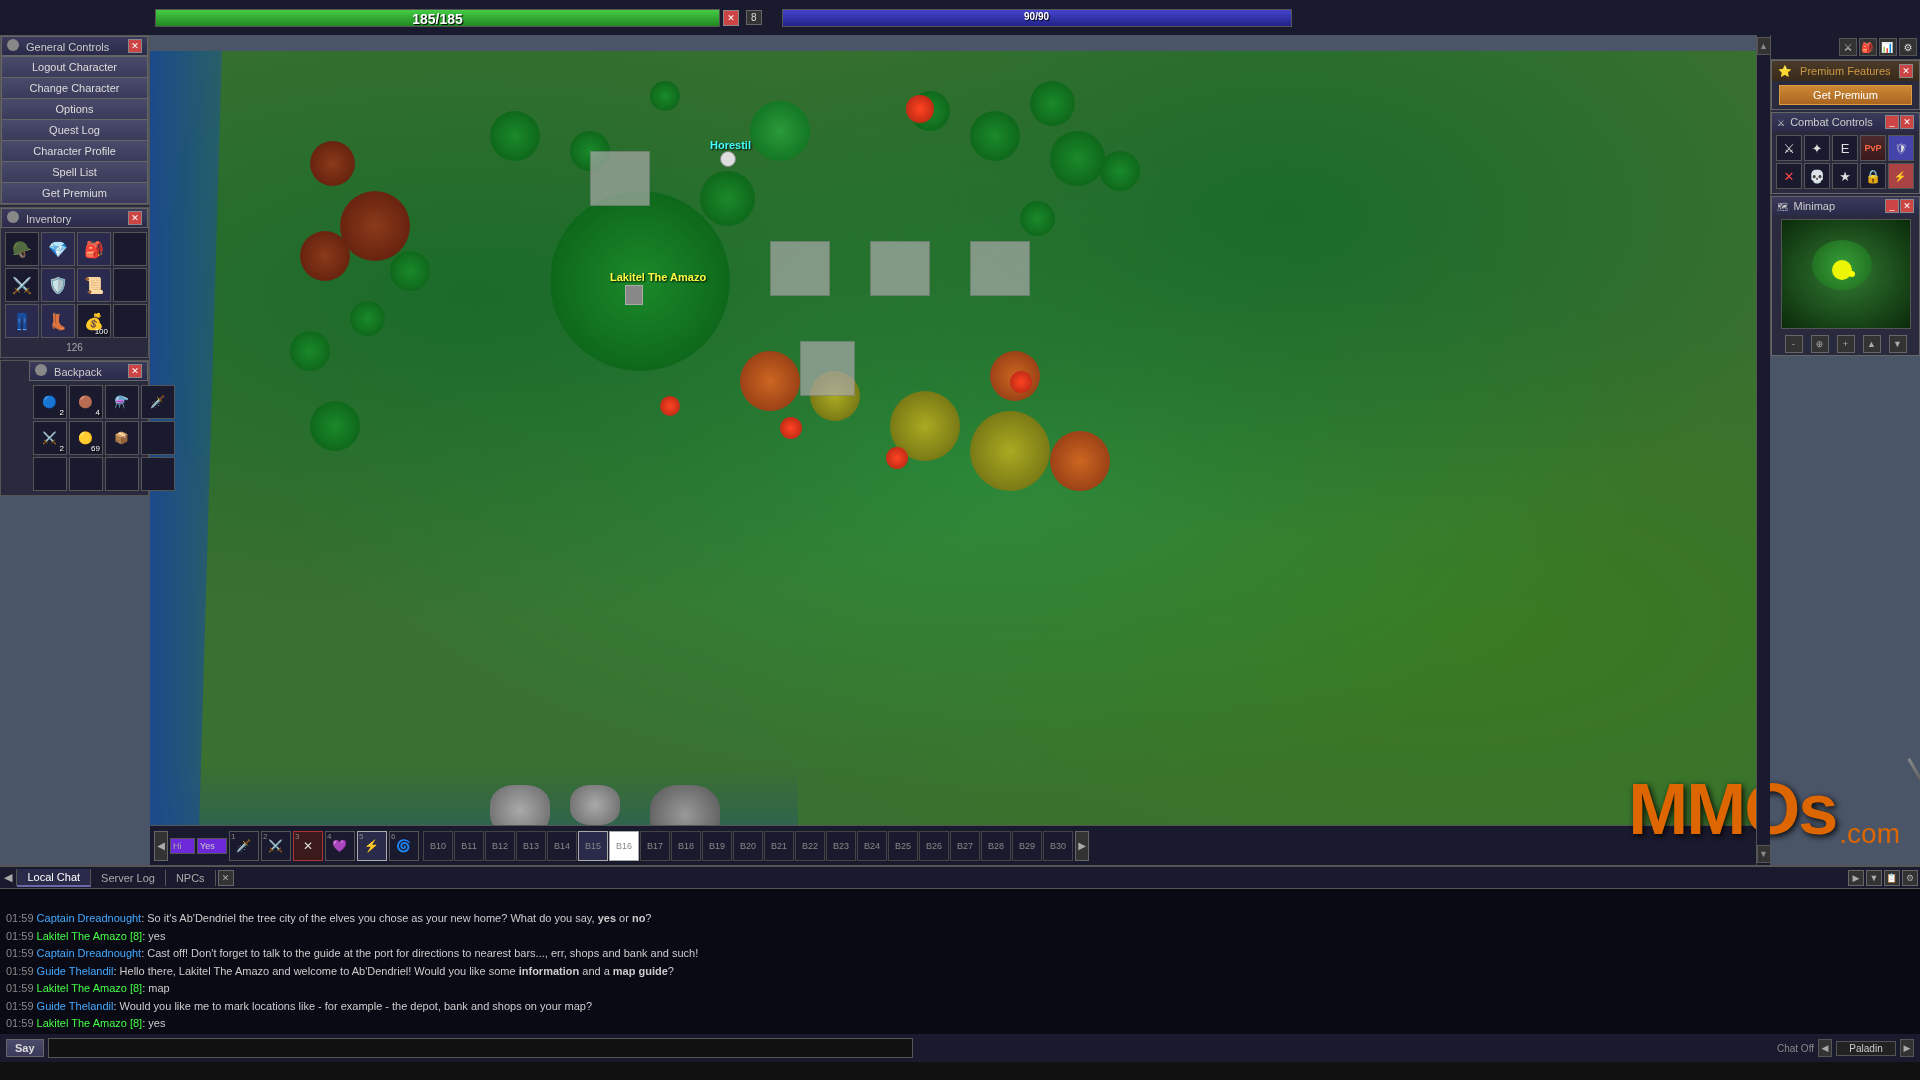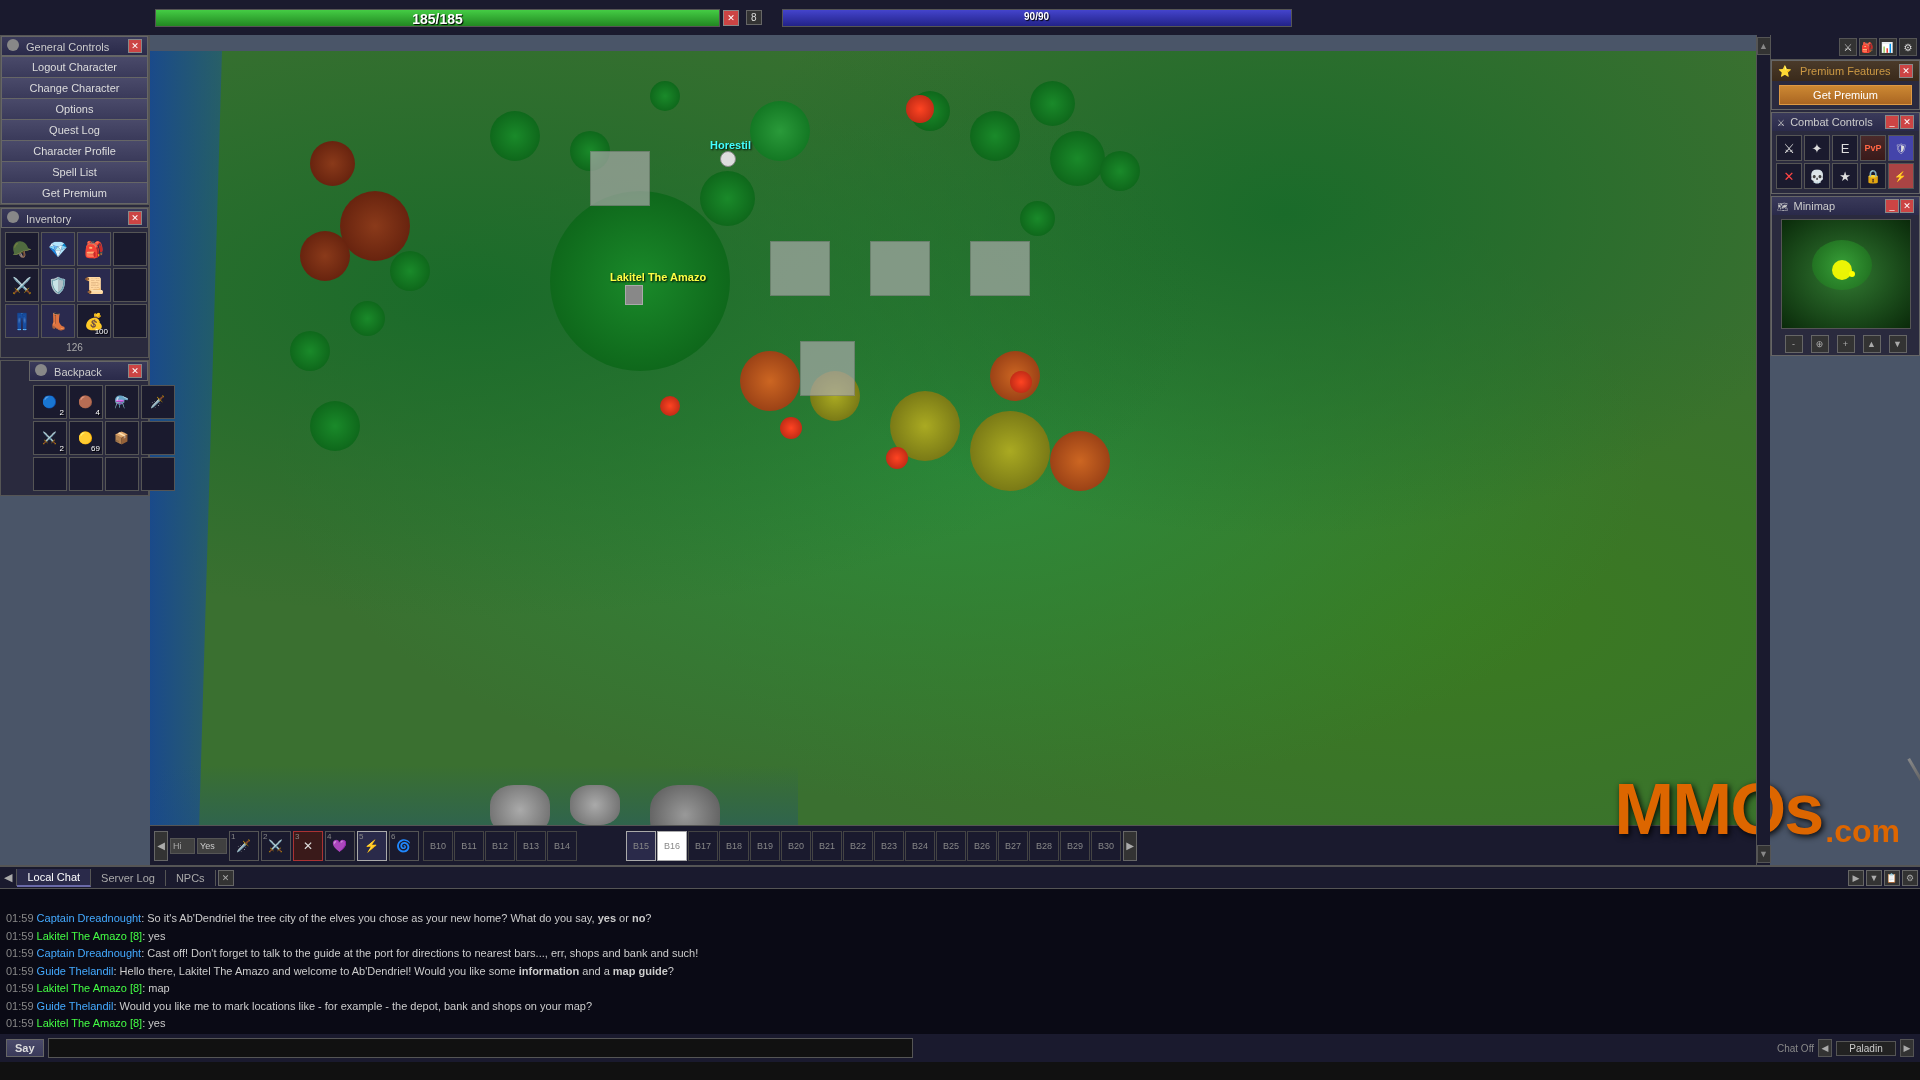--- a/index.html
+++ b/index.html
@@ -258,21 +258,21 @@
       gap: 2px;
     }
     .action-nav {
       width: 14px; height: 30px;
       background: #333;
       border: 1px solid #666;
       display: flex; align-items: center; justify-content: center;
       cursor: pointer; font-size: 10px; color: #aaa;
     }
     .action-text-box {
-      background: #404040;
+      background: #6d28d9;
       border: 1px solid #555;
       padding: 2px 4px;
       color: #aaa;
       font-size: 10px;
       width: 30px;
     }
     .action-slot {
       width: 30px; height: 30px;
       background: #1a1a2e;
       border: 1px solid #555;
@@ -735,21 +735,21 @@
     <span class="slot-num">6</span>
     <span style="font-size:12px;">🌀</span>
   </div>
 
   <div style="display:flex; gap:1px; margin-left:2px;">
     <div class="action-slot-labeled">B10</div>
     <div class="action-slot-labeled">B11</div>
     <div class="action-slot-labeled">B12</div>
     <div class="action-slot-labeled">B13</div>
     <div class="action-slot-labeled">B14</div>
-    <div class="action-slot-labeled active" style="background:#2a2a4a;border-color:#aaa;margin-left:48px;">B15</div>
+    <div class="action-slot-labeled active" style="background:#2a2a4a;border-color:#aaa;">B15</div>
     <div class="action-slot-labeled active" style="background:#ffffff;border-color:#aaa;">B16</div>
     <div class="action-slot-labeled">B17</div>
     <div class="action-slot-labeled">B18</div>
     <div class="action-slot-labeled">B19</div>
     <div class="action-slot-labeled">B20</div>
     <div class="action-slot-labeled">B21</div>
     <div class="action-slot-labeled">B22</div>
     <div class="action-slot-labeled">B23</div>
     <div class="action-slot-labeled">B24</div>
     <div class="action-slot-labeled">B25</div>
@@ -892,21 +892,21 @@
         <div class="minimap-btn">+</div>
         <div class="minimap-btn">▲</div>
         <div class="minimap-btn">▼</div>
       </div>
     </div>
   </div>
 </div>
 
 <div style="position:absolute;bottom:230px;right:20px;z-index:20;pointer-events:none;font-family:Arial Black,Arial,sans-serif;">
   <span style="font-size:72px;font-weight:900;color:#dd6600;text-shadow:2px 2px 6px rgba(0,0,0,0.9);letter-spacing:-2px;">MMOs</span>
-  <span style="font-size:32px;font-weight:bold;color:#dd6600;vertical-align:bottom;margin-top:10px;">.com</span>
+  <span style="font-size:28px;font-weight:normal;color:#dd6600;vertical-align:bottom;margin-top:10px;">.com</span>
   
   <div style="position:absolute;top:-10px;right:-10px;width:3px;height:120px;background:linear-gradient(to bottom,#888,#333,#888);transform:rotate(-30deg);transform-origin:top right;"></div>
 </div>
 
 <div style="position:absolute;top:35px;right:150px;width:14px;bottom:215px;background:#1a1a2e;border-left:1px solid #555;display:flex;flex-direction:column;justify-content:space-between;align-items:center;padding:2px 0;z-index:30;">
   <div class="scroll-btn">▲</div>
   <div class="scroll-btn">▼</div>
 </div>
 
 </body></html>

